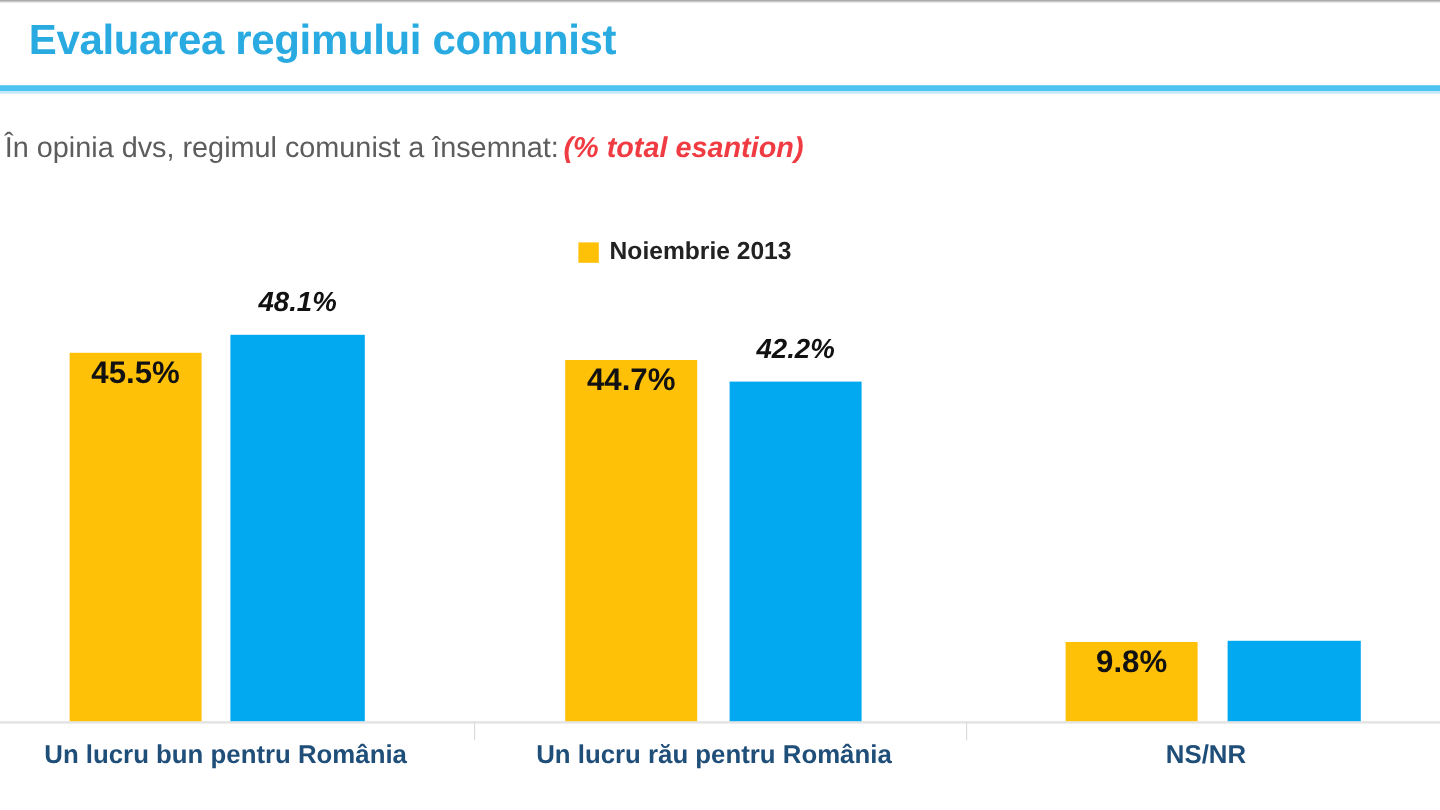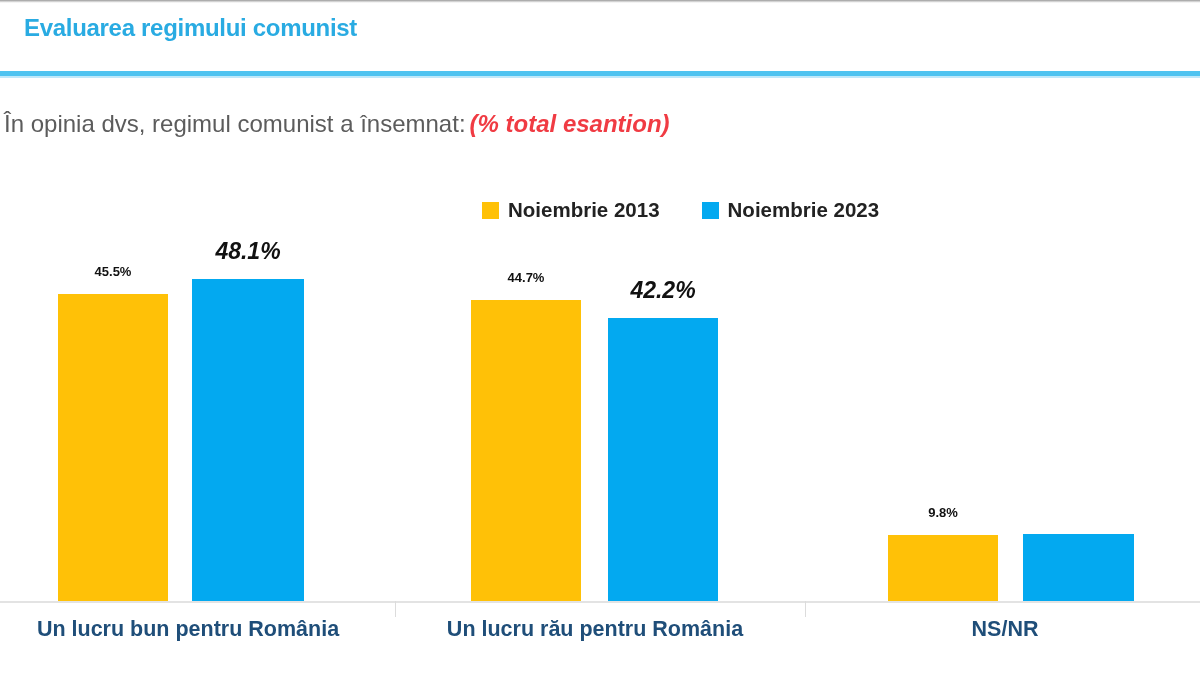--- a/index.html
+++ b/index.html
@@ -31,21 +31,21 @@
     width: 1200px;
     height: 3px;
     background: linear-gradient(to bottom, #9d9d9d 0, #bdbdbd 1px, #e8e8e8 2px, #ffffff 3px);
   }
 
   
   .slide-title {
     position: absolute;
     left: 24px;
     top: 14px;
-    font-size: 24px;
+    font-size: 35px;
     font-weight: bold;
     color: #29ABE2;
     letter-spacing: -0.3px;
     white-space: nowrap;
   }
   .title-rule {
     position: absolute;
     left: 0;
     top: 71px;
     width: 1200px;
@@ -132,21 +132,21 @@
     position: absolute;
     bottom: 74px; 
   }
   .bar-value {
     position: absolute;
     text-align: center;
     color: #111111;
     font-weight: bold;
     white-space: nowrap;
   }
-  .bar-value.small { font-size: 13px; }
+  .bar-value.small { font-size: 26px; margin-top: 31px; }
   .bar-value.large { font-size: 23px; font-style: italic; }
 
   .cat-label {
     position: absolute;
     top: 617px;
     font-size: 21.5px;
     font-weight: bold;
     color: #1F4E79;
     white-space: nowrap;
     text-align: center;
@@ -165,24 +165,20 @@
 
   <div class="subtitle">
     <span>În opinia dvs, regimul comunist a însemnat:</span><span class="accent">(% total esantion)</span>
   </div>
 
   <div class="legend">
     <div class="legend-item">
       <span class="legend-swatch" style="background:#FFC107;"></span>
       <span class="legend-label">Noiembrie 2013</span>
     </div>
-    <div class="legend-item">
-      <span class="legend-swatch" style="background:#03A9F0;"></span>
-      <span class="legend-label">Noiembrie 2023</span>
-    </div>
   </div>
 
   <div class="plot">
 
     <div class="baseline"></div>
     <div class="group-tick" style="left:395px;"></div>
     <div class="group-tick" style="left:805px;"></div>
 
     <div class="bar" style="left:58px; width:110px; height:307px; background:#FFC107;"></div>
     <div class="bar-value small" style="left:58px; width:110px; top:264px;">45.5%</div>

